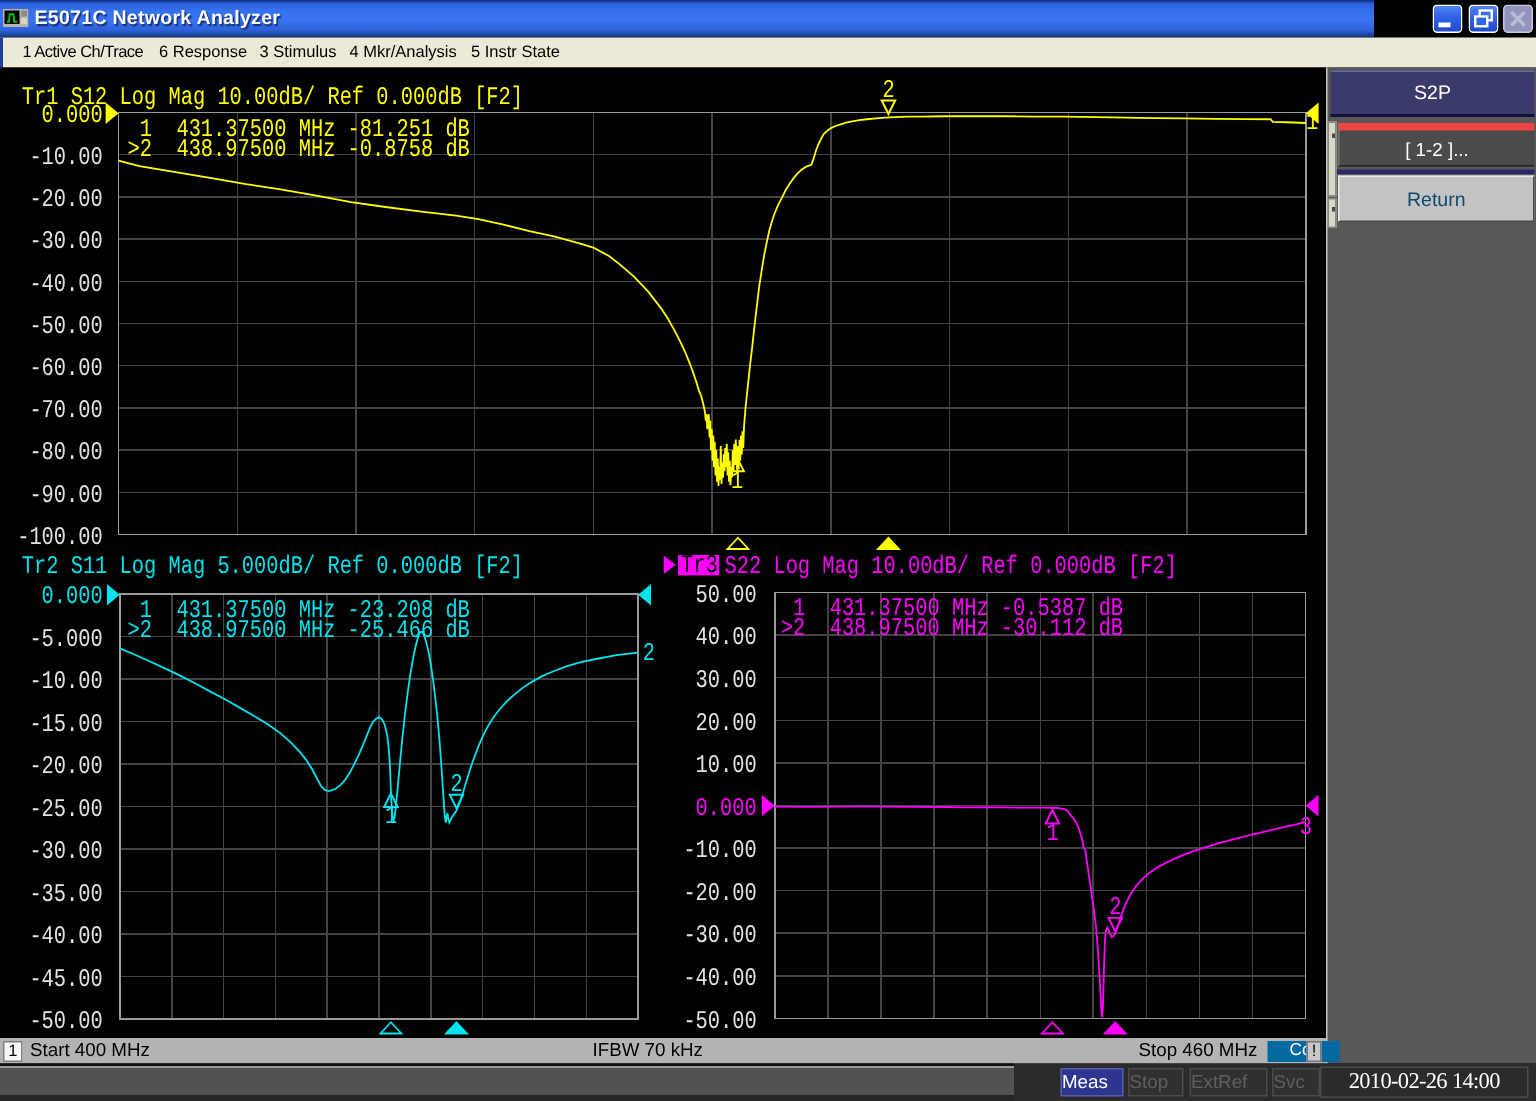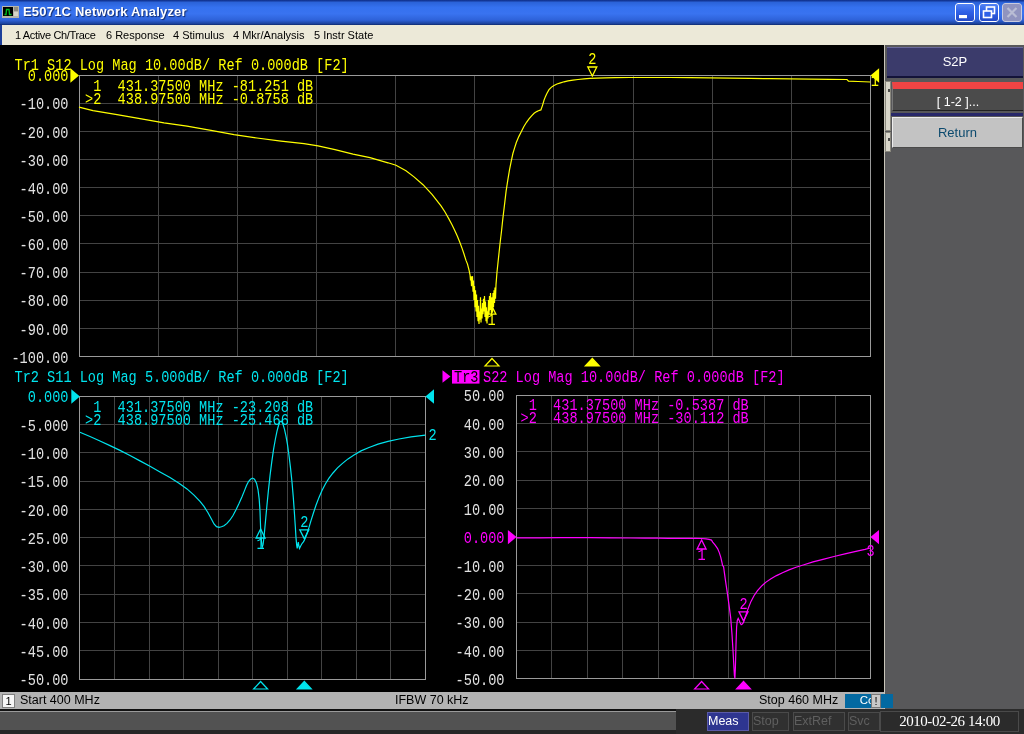--- a/index.html
+++ b/index.html
@@ -1,24 +1,24 @@
 <!DOCTYPE html>
 <html><head><meta charset="utf-8">
 <style>
 *{margin:0;padding:0;box-sizing:border-box}
 html,body{width:1024px;height:734px;overflow:hidden;background:#000;font-family:"Liberation Sans",sans-serif}
 .abs{position:absolute}
-#titlebar{left:0;top:0;width:1024px;height:25px;background:linear-gradient(180deg,#0c2a83 0%,#2b63d9 10%,#3571ef 30%,#3973f0 55%,#2e62d9 80%,#1c449f 94%,#0e2a6e 100%)}
+#titlebar{left:0;top:0;width:916px;height:25px;background:linear-gradient(180deg,#0c2a83 0%,#2b63d9 10%,#3571ef 30%,#3973f0 55%,#2e62d9 80%,#1c449f 94%,#0e2a6e 100%)}
 #title{left:23px;top:4px;color:#fff;font-size:13px;font-weight:bold;text-shadow:1px 1px 1px #10296b;letter-spacing:0.2px}
 .wbtn{top:3px;width:20px;height:19px;border-radius:3px}
 #menubar{left:0;top:25px;width:1024px;height:20px;background:#ece9d8;color:#000;font-size:11px;border-left:2px solid #1c3f9a}
 .mi{position:absolute;top:4px}
 #sidebar{left:884px;top:45px;width:140px;height:664px;background:#58585a;border-left:1px solid #c9c6ba}
 #s2p{position:absolute;left:2px;top:2px;width:136px;height:31px;background:#3b3b6b;border-top:1px solid #6a6a9a;border-bottom:2px solid #131339;color:#fff;font-size:13px;text-align:center;line-height:28px}
-#b12{position:absolute;left:7px;top:37px;width:131px;height:29px;background:#4b4b4b;border-top:7px solid #ef4444;border-left:1px solid #777;border-bottom:1px solid #222;color:#fff;font-size:12.5px;text-align:center;line-height:27px}
+#b12{position:absolute;left:7px;top:37px;width:131px;height:29px;background:#4b4b4b;border-top:5px solid #ef4444;border-left:1px solid #777;border-bottom:1px solid #222;color:#fff;font-size:12.5px;text-align:center;line-height:27px}
 #navsep{position:absolute;left:2px;top:68px;width:136px;height:3px;background:#28286a}
 #bret{position:absolute;left:7px;top:72px;width:131px;height:31px;background:#c3c3c3;border-top:1px solid #ededed;border-left:1px solid #ededed;border-right:1px solid #4a4a4a;border-bottom:1px solid #4a4a4a;color:#0c4a6e;font-size:13px;text-align:center;line-height:29px}
 #scroll1{position:absolute;left:0px;top:36px;width:6px;height:50px;background:#d9d6ca;border:1px solid #8a887e}
 #scroll2{position:absolute;left:0px;top:87px;width:6px;height:20px;background:#d9d6ca;border:1px solid #8a887e}
 #statusbar{left:0;top:692px;width:884px;height:17px;background:#b3b3b3;color:#000;font-size:12.5px}
 #n1box{position:absolute;left:2px;top:1.5px;width:13px;height:14px;background:#f6f6f6;border:1px solid #808080;font-size:11px;text-align:center;line-height:12px}
 #bottombar{left:0;top:709px;width:1024px;height:25px;background:#2b2b2b}
 #bbleft{position:absolute;left:0;top:0;width:676px;height:25px;background:linear-gradient(180deg,#111 0 2px,#9a9a9a 2px 3px,#525252 3px 21px,#262626 21px 25px)}
 .ind{position:absolute;top:3px;height:19px;font-size:12.5px;line-height:17px}
 .dark{background:#303030;border:1px solid #4a4a4a;color:#5f5f5f}
@@ -51,21 +51,21 @@
     <rect x="4.5" y="8" width="8" height="6.5" fill="#2f62e8" stroke="#fff" stroke-width="1.6"></rect>
   </svg>
   <svg class="abs wbtn" style="left:1002px" width="20" height="19" viewBox="0 0 20 19">
     <rect x="0.5" y="0.5" width="19" height="18" rx="2.5" fill="#9094bf" stroke="#c8cbdf" stroke-width="1"></rect>
     <path d="M5.5 5 L14.5 14 M14.5 5 L5.5 14" stroke="#b9bdd4" stroke-width="2.2"></path>
   </svg>
 </div>
 <div class="abs" id="menubar">
   <span class="mi" style="left:13px;letter-spacing:-0.35px">1 Active Ch/Trace</span>
   <span class="mi" style="left:104px">6 Response</span>
-  <span class="mi" style="left:171px">4 Stimulus</span>
+  <span class="mi" style="left:171px">3 Stimulus</span>
   <span class="mi" style="left:231px">4 Mkr/Analysis</span>
   <span class="mi" style="left:312px">5 Instr State</span>
 </div>
 <div class="abs" style="left:0;top:45px;width:884px;height:647px;background:#000"></div>
 <svg width="1024" height="734" viewBox="0 0 1024 734" style="position:absolute;left:0;top:0">
 <line x1="158.2" y1="75.0" x2="158.2" y2="356.4" stroke="#434343" stroke-width="1" shape-rendering="crispEdges"></line>
 <line x1="79.0" y1="103.1" x2="870.5" y2="103.1" stroke="#434343" stroke-width="1" shape-rendering="crispEdges"></line>
 <line x1="237.3" y1="75.0" x2="237.3" y2="356.4" stroke="#434343" stroke-width="1" shape-rendering="crispEdges"></line>
 <line x1="79.0" y1="131.3" x2="870.5" y2="131.3" stroke="#434343" stroke-width="1" shape-rendering="crispEdges"></line>
 <line x1="316.4" y1="75.0" x2="316.4" y2="356.4" stroke="#434343" stroke-width="1" shape-rendering="crispEdges"></line>

